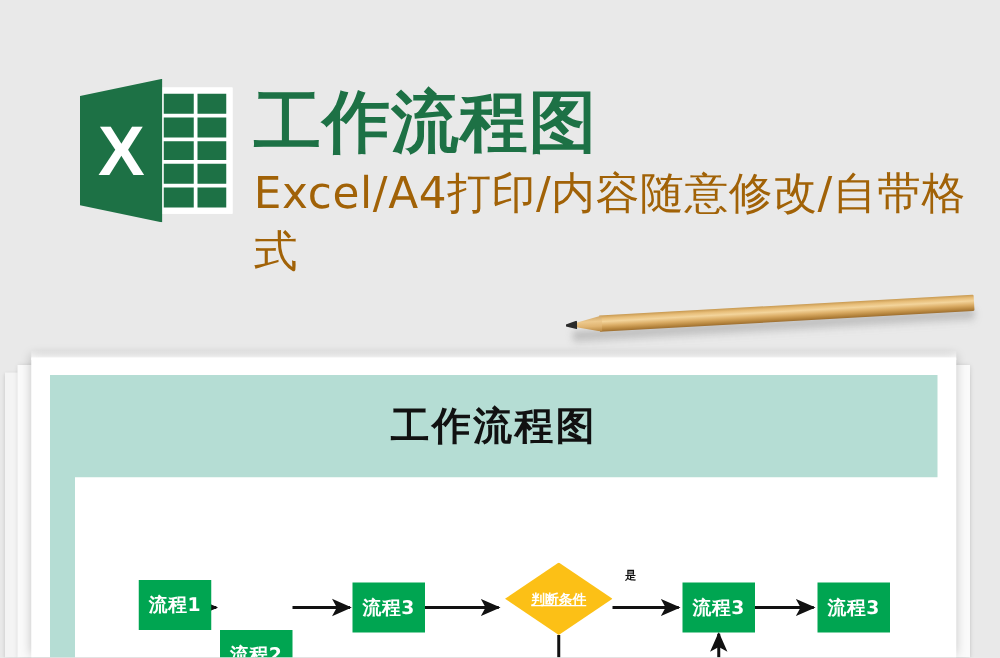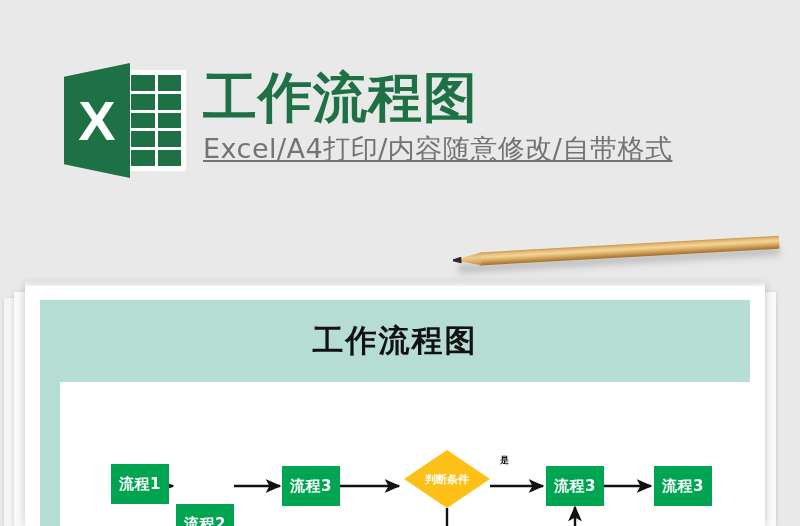--- a/index.html
+++ b/index.html
@@ -48,23 +48,22 @@
   }
 
   #banner-title {
     position:absolute; left:203px; top:62px;
     font-size:54px; font-weight:bold; color:#1d7145;
     letter-spacing:1px;
     font-family:"DejaVu Sans","Liberation Sans",sans-serif;
   }
   #banner-subtitle {
     position:absolute; left:203px; top:131px;
-    font-size:27px; color:#737373; letter-spacing:0.5px;
-    font-family:"DejaVu Sans","Liberation Sans",sans-serif;
-    text-decoration:underline;
+    font-size:35px; color:#a16207; letter-spacing:0.5px;
+    font-family:"DejaVu Sans","Liberation Sans",sans-serif;
   }
 
   
   #pencil {
     position:absolute; left:452px; top:248px; width:330px; height:34px;
     transform:rotate(-3.2deg); transform-origin:left center;
   }
   .pencil-shadow {
     position:absolute; left:6px; top:18px; width:322px; height:11px;
     background:linear-gradient(to bottom, rgba(90,90,90,.45), rgba(150,150,150,0));
@@ -217,21 +216,21 @@
         <line x1="579" y1="200" x2="626" y2="200" stroke="#111111" stroke-width="2.4" marker-end="url(#ah)"></line>
 
         <line x1="422" y1="222" x2="422" y2="245" stroke="#111111" stroke-width="2.4"></line>
 
         <line x1="550" y1="248" x2="550" y2="221" stroke="#111111" stroke-width="2.4" marker-end="url(#ah)"></line>
       </svg>
 
       <div class="node proc" style="left:43px;  top:178px; width:58px; height:40px;margin-left:43px;">流程1</div>
       <div class="node proc" style="left:151px; top:180px; width:58px; height:40px;margin-top:38px;">流程2</div>
       <div class="node proc" style="left:257px; top:180px; width:58px; height:40px;">流程3</div>
-      <div class="node decision" style="left:379px; top:164px; width:86px; height:58px;">判断条件</div>
+      <div class="node decision" style="left:379px; top:164px; width:86px; height:58px;text-decoration:underline;">判断条件</div>
       <div class="node proc" style="left:521px; top:180px; width:58px; height:40px;">流程3</div>
       <div class="node proc" style="left:629px; top:180px; width:58px; height:40px;">流程3</div>
 
       <div class="edge-label" style="left:475px; top:168px;">是</div>
     </div>
   </div>
 
   <div class="doc-top-shadow"></div>
 </div>
 

